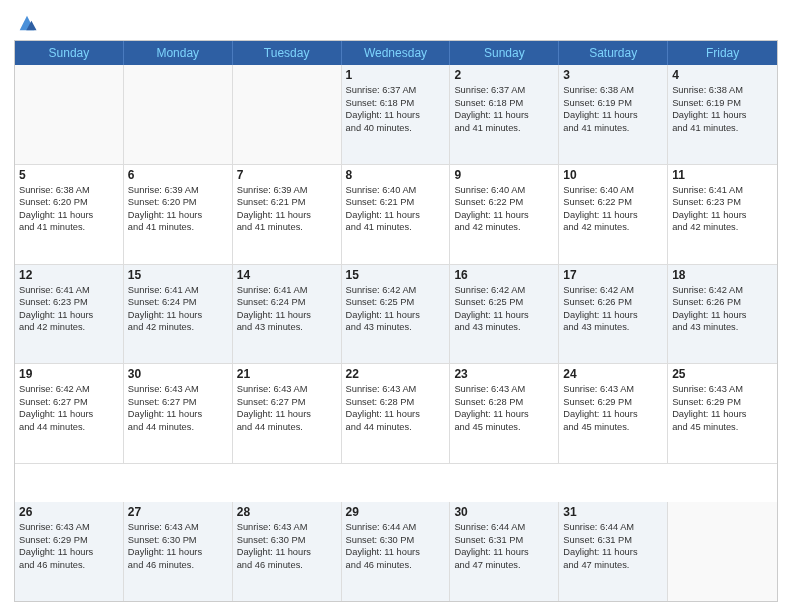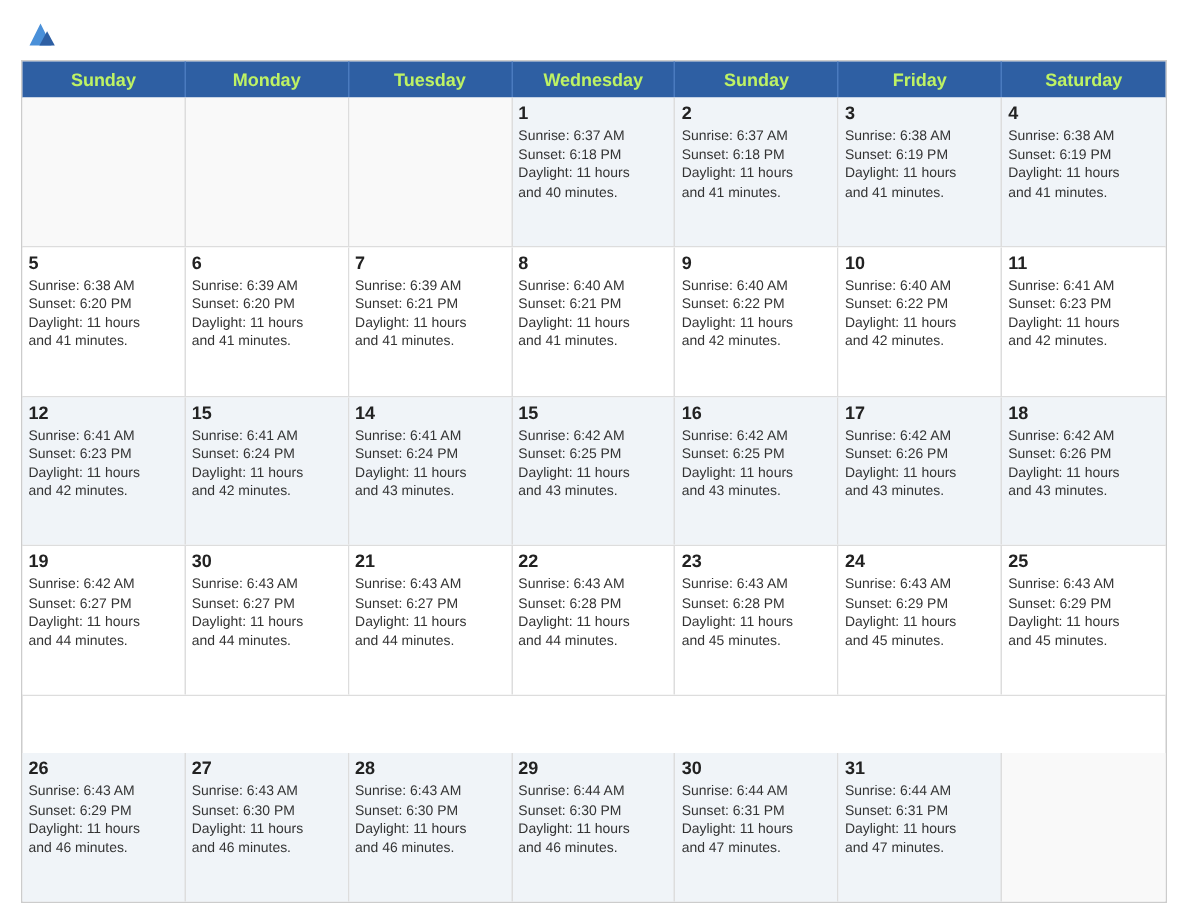--- a/index.html
+++ b/index.html
@@ -57,23 +57,23 @@
       display: flex;
       flex-direction: column;
       border: 1px solid #ccc;
     }
     .cal-header-row {
       display: grid;
       grid-template-columns: repeat(7, 1fr);
       background: #2e5fa3;
     }
     .cal-header-cell {
-      color: #bef264;
+      color: #7dd3fc;
       font-size: 12px;
-      font-weight: bold;
+      font-weight: normal;
       text-align: center;
       padding: 5px 2px;
       border-right: 1px solid #4a7bbf;
     }
     .cal-header-cell:last-child { border-right: none; }
     .cal-body {
       flex: 1;
       display: flex;
       flex-direction: column;
     }
@@ -128,22 +128,22 @@
     </div>
   </div>
 
   <div class="calendar">
     <div class="cal-header-row">
     <div class="cal-header-cell">Sunday</div>
         <div class="cal-header-cell">Monday</div>
         <div class="cal-header-cell">Tuesday</div>
         <div class="cal-header-cell">Wednesday</div>
         <div class="cal-header-cell">Sunday</div>
+        <div class="cal-header-cell">Saturday</div>
         <div class="cal-header-cell">Friday</div>
-        <div class="cal-header-cell">Saturday</div>
       </div>
     <div class="cal-body">
     <div class="cal-week">
           <div class="cal-cell empty"></div>
           <div class="cal-cell empty"></div>
           <div class="cal-cell empty"></div>
           <div class="cal-cell alt-row">
             <div class="day-num">1</div>
             <div class="cell-line">Sunrise: 6:37 AM</div>
             <div class="cell-line">Sunset: 6:18 PM</div>

